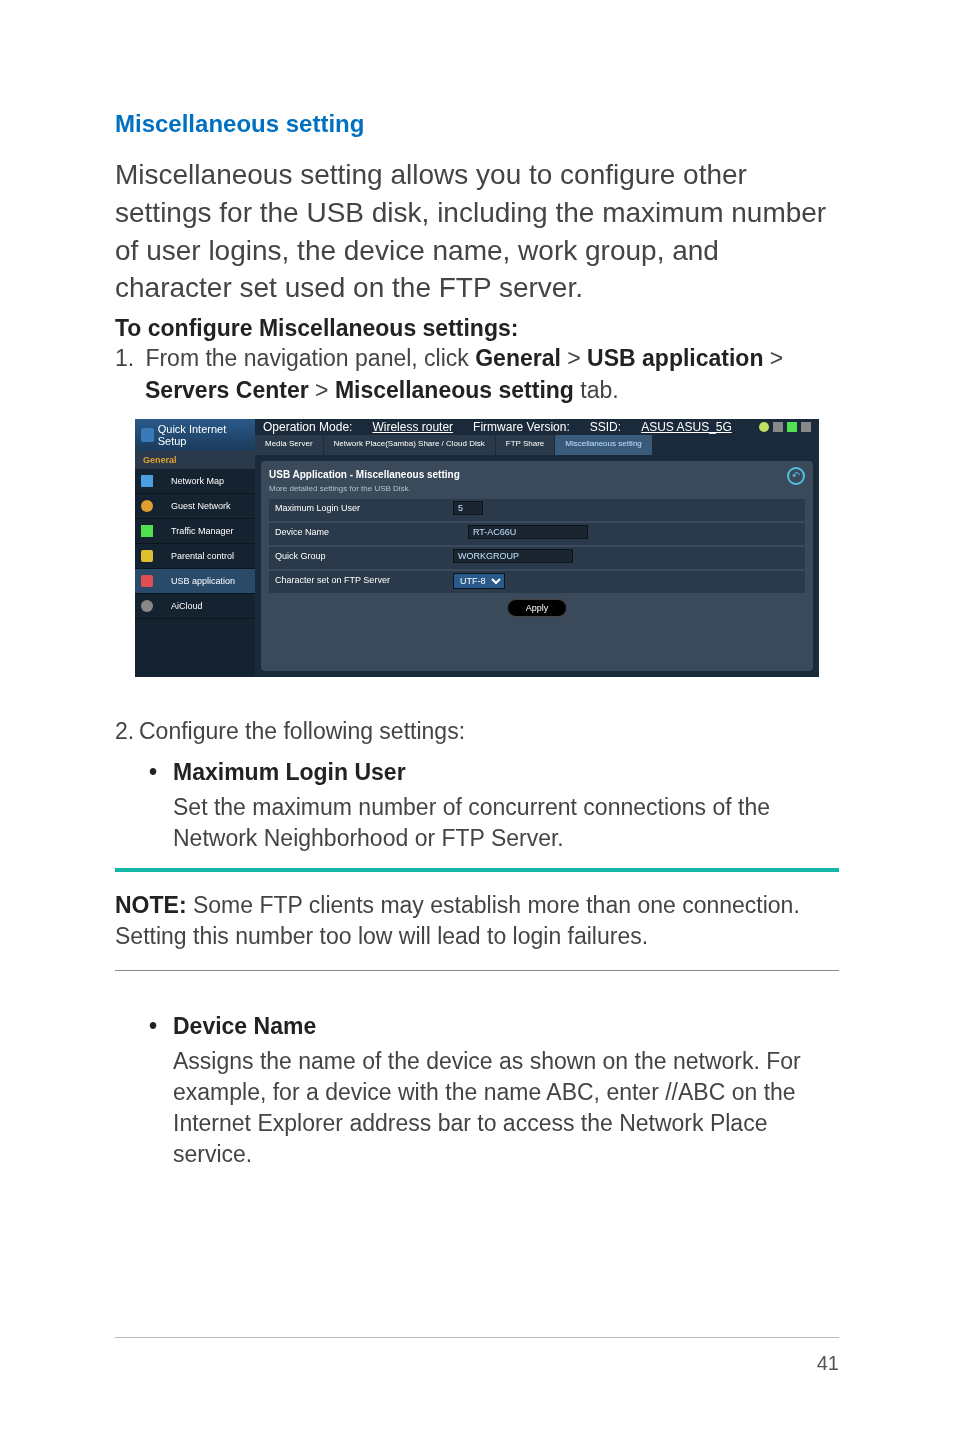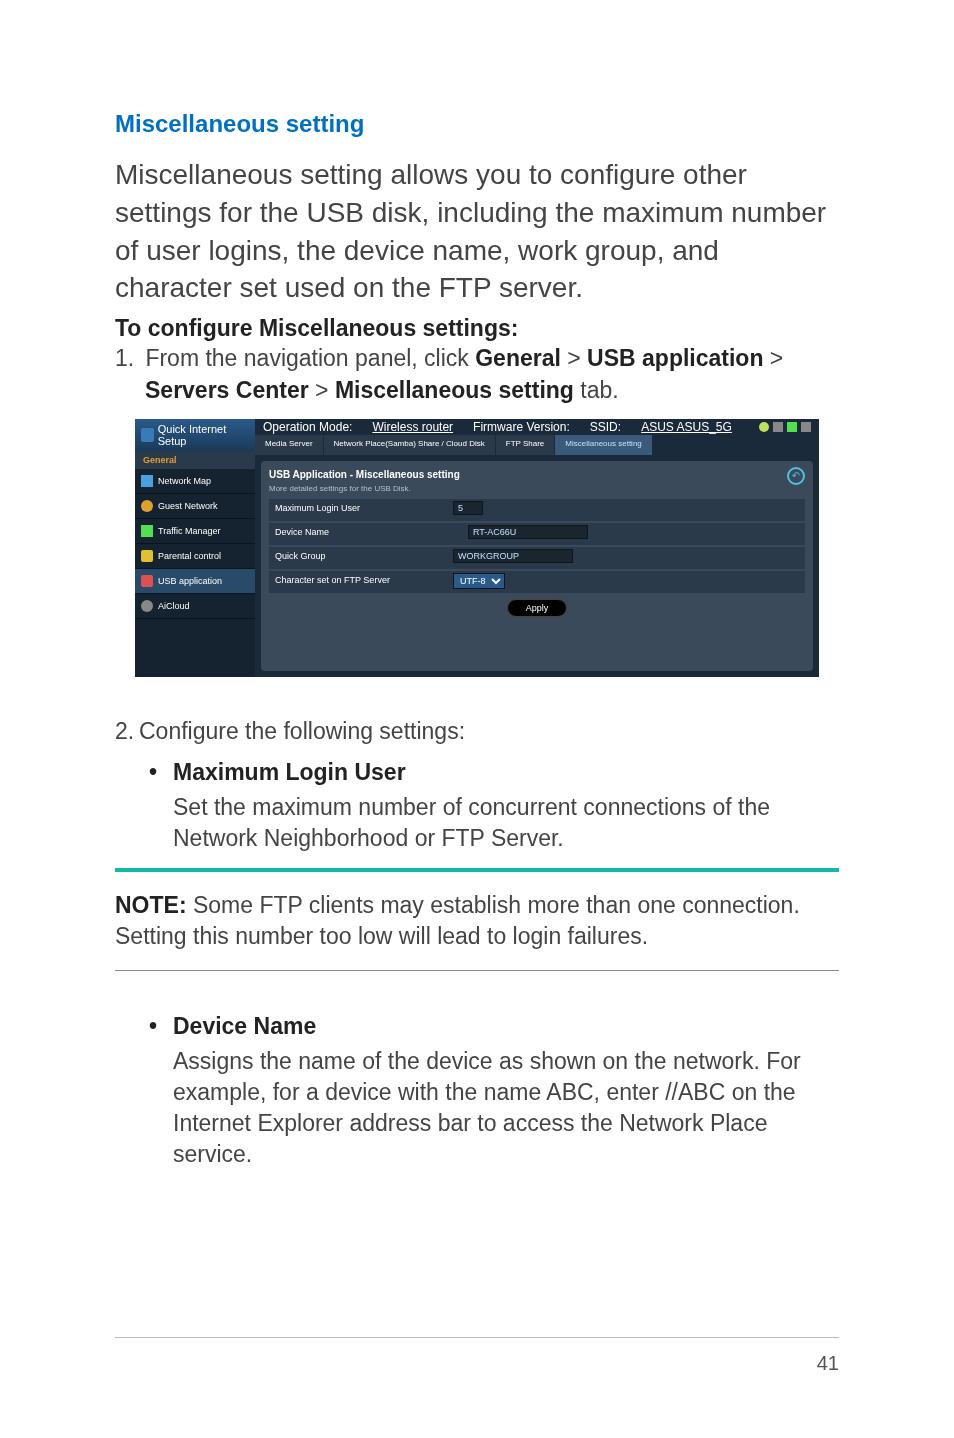--- a/index.html
+++ b/index.html
@@ -111,21 +111,21 @@
     padding: 4px 8px;
     font-size: 9px;
     font-weight: 700;
   }
   .nav-item {
     padding: 6px 6px;
     font-size: 9px;
     color: #fff;
     display: flex;
     align-items: center;
-    gap: 5px;
+    gap: 18px;
     border-bottom: 1px solid #0a1520;
   }
   .nav-item.active { background: #2a4a6a; }
   .ni-icon { width: 12px; height: 12px; display: inline-block; }
   .ic-map { background: #4aa0e0; }
   .ic-guest { background: #e0a030; border-radius: 50%; }
   .ic-traffic { background: #50e050; }
   .ic-parent { background: #e0c030; border-radius: 2px; }
   .ic-usb { background: #e05050; border-radius: 2px; }
   .ic-cloud { background: #888; border-radius: 50%; }

